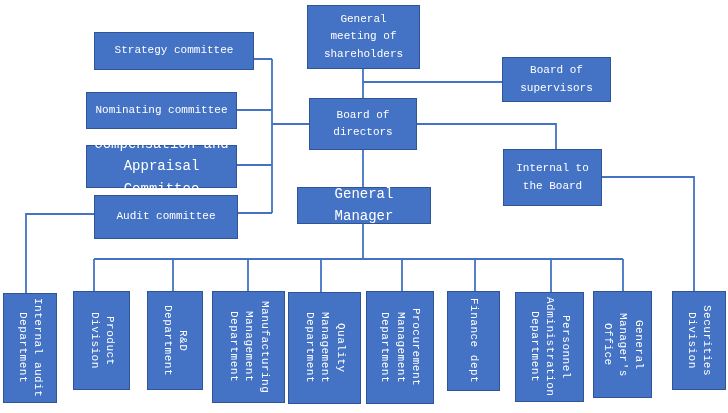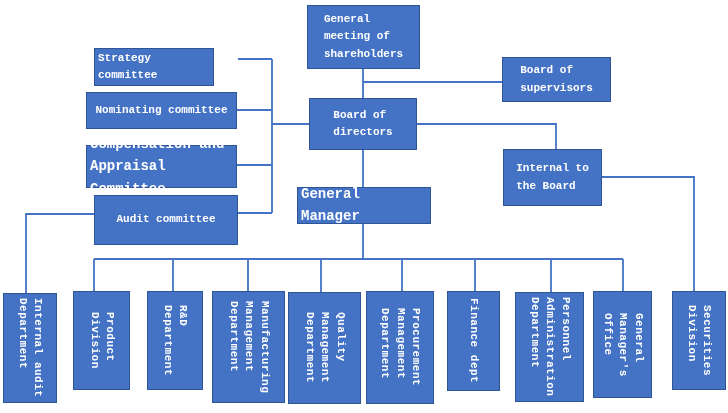--- a/index.html
+++ b/index.html
@@ -15,23 +15,23 @@
     position:relative;width:728px;height:413px;background:var(--bg);
     overflow:hidden;margin:0 auto;
   }
   .wires{position:absolute;left:0;top:0;width:728px;height:413px;}
   .wires polyline{fill:none;stroke:var(--wire);stroke-width:1.8;}
   .node{
     position:absolute;box-sizing:border-box;
     background:var(--fill);border:1.5px solid var(--border);
     color:var(--text);
     font-family:"Liberation Mono","DejaVu Sans Mono",monospace;
-    font-weight:bold;font-size:11px;line-height:1.55;
+    font-weight:normal;font-size:11px;line-height:1.55;
     display:flex;align-items:center;justify-content:center;
-    text-align:left;white-space:pre-line;
+    text-align:center;white-space:pre-line;
     padding:2px 3px;
   }
   .node.small{font-size:14px;line-height:1.6;}
   .node.gm{font-size:14px;}
   .node.v{
     writing-mode:vertical-rl;text-orientation:mixed;
     line-height:1.4;letter-spacing:0.5px;padding:4px 2px;
   }
 </style>
 </head>
@@ -72,28 +72,28 @@
 supervisors</div>
 
   <div class="node" style="left:309px;top:98px;width:108px;height:52px">Board of
 directors</div>
 
   <div class="node" style="left:503px;top:149px;width:99px;height:57px">Internal to
 the Board</div>
 
   <div class="node gm" style="left:297px;top:187px;width:134px;height:37px">General Manager</div>
 
-  <div class="node" style="left:94px;top:48px;width:120px;height:38px">Strategy committee</div>
+  <div class="node" style="left:94px;top:32px;width:160px;height:38px">Strategy committee</div>
 
   <div class="node" style="left:86px;top:92px;width:151px;height:37px">Nominating committee</div>
 
   <div class="node small" style="left:86px;top:145px;width:151px;height:43px">Compensation and
 Appraisal Committee</div>
 
-  <div class="node" style="left:94px;top:195px;width:144px;height:50px">Audit committee</div>
+  <div class="node" style="left:94px;top:195px;width:144px;height:44px">Audit committee</div>
 
   <div class="node v" style="left:3px;top:293px;width:54px;height:110px">Internal audit
 Department</div>
 
   <div class="node v" style="left:73px;top:291px;width:57px;height:99px">Product
 Division</div>
 
   <div class="node v" style="left:147px;top:291px;width:56px;height:99px">R&amp;D
 Department</div>
 

